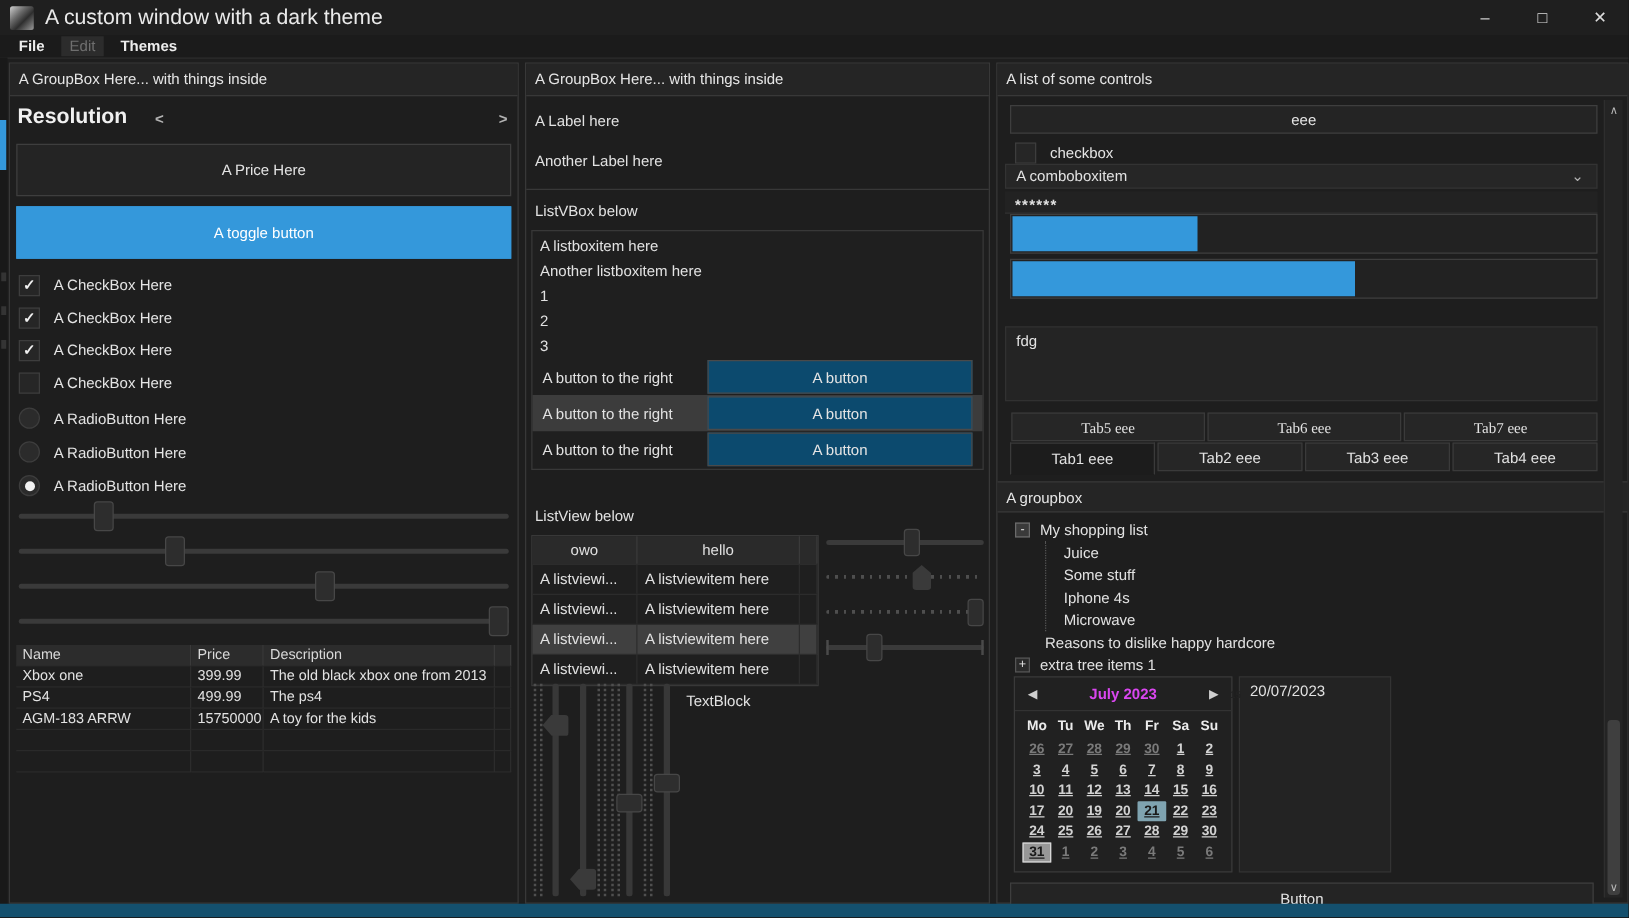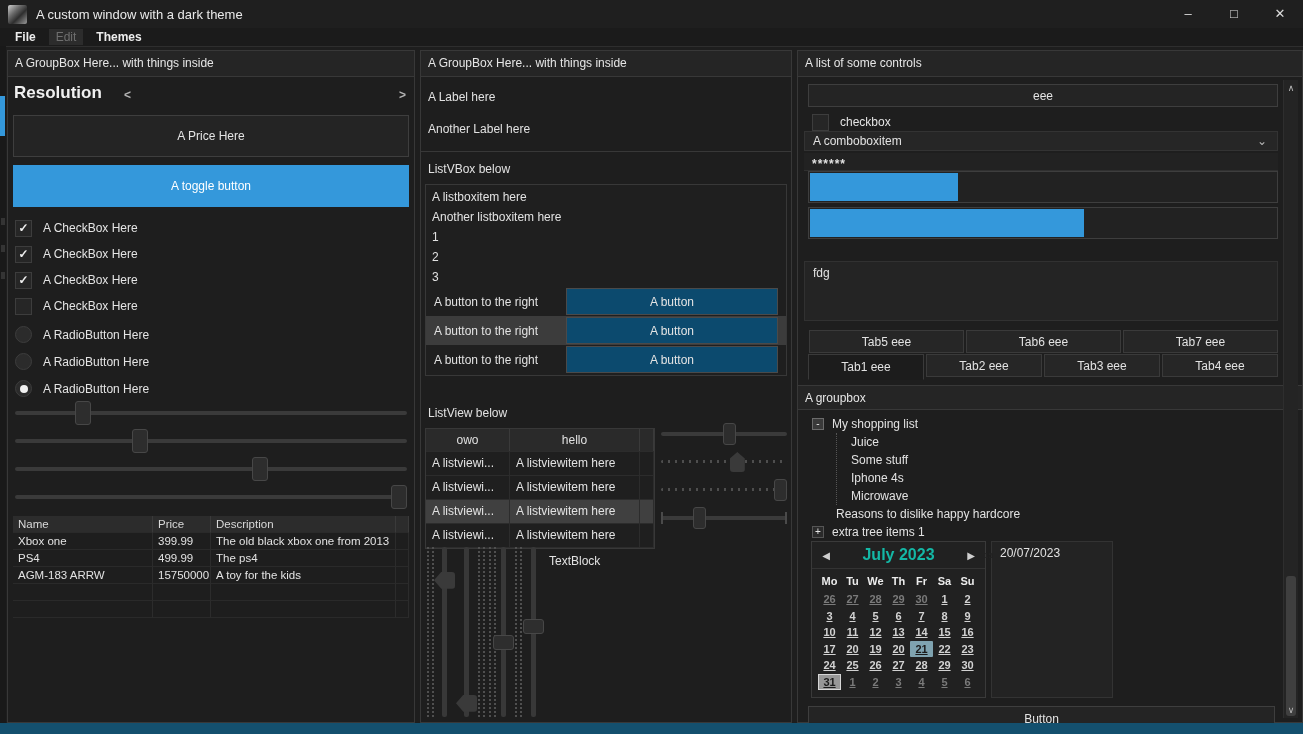--- a/index.html
+++ b/index.html
@@ -2,21 +2,21 @@
 <html><head>
 <meta charset="utf-8">
 <style>
   html,body{margin:0;padding:0;background:#141414;}
   .window{position:relative;width:1303px;height:734px;background:#1e1e1e;overflow:hidden;
     font-family:"Liberation Sans",sans-serif;color:#e2e2e2;font-size:12px;}
   
   .titlebar{position:absolute;top:0;left:0;right:0;height:28px;background:#1f1f1f;display:flex;align-items:center;}
   .app-icon{width:19px;height:19px;margin:0 9px 0 8px;border-radius:2px;
     background:linear-gradient(135deg,#cfcfcf 0%,#6b6b6b 35%,#2e2e2e 60%,#9a9a9a 100%);}
-  .win-title{font-size:13px;color:#eaeaea;}
+  .win-title{font-size:17px;color:#eaeaea;}
   .win-controls{margin-left:auto;display:flex;align-items:center;gap:0;}
   .win-btn{width:46px;text-align:center;color:#dcdcdc;font-size:13px;line-height:28px;cursor:default;}
   
   .menubar{position:absolute;top:28px;left:0;right:0;height:18px;background:#1b1b1b;border-bottom:1px solid #2e2e2e;
     display:flex;align-items:center;padding-left:8px;gap:6px;}
   .menu-item{padding:1px 7px;font-weight:bold;color:#ededed;}
   .menu-item.disabled{background:#2c2c2c;color:#6f6f6f;font-weight:normal;}
   
   .panel{position:absolute;top:50px;height:673px;background:#1e1e1e;border:1px solid #383838;box-sizing:border-box;}
   .panel-header{height:25px;line-height:25px;padding-left:7px;background:#252525;border-bottom:1px solid #383838;color:#e6e6e6;}
@@ -77,21 +77,21 @@
   .tab.active{background:#1c1c1c;border-bottom:1px solid #1c1c1c;height:26px;line-height:24px;}
   
   .tree-row{height:18px;display:flex;align-items:center;gap:8px;}
   .tree-box{width:12px;height:12px;background:#3a3a3a;border:1px solid #6b6b6b;color:#e8e8e8;font-size:10px;line-height:10px;
     display:flex;align-items:center;justify-content:center;box-sizing:border-box;}
   .tree-children{margin-left:24px;border-left:1px dotted #555555;padding-left:14px;}
   
   .calendar{background:#212121;border:1px solid #3a3a3a;}
   .cal-head{height:26px;border-bottom:1px solid #333333;display:flex;align-items:center;}
   .cal-nav{width:28px;text-align:center;color:#cfcfcf;font-size:10px;}
-  .cal-title{flex:1;text-align:center;font-weight:bold;font-size:16px;color:#14b8a6;}
+  .cal-title{flex:1;text-align:center;font-weight:bold;font-size:12px;color:#d946ef;}
   .cal-grid{display:grid;grid-template-columns:repeat(7,23px);padding:2px 0 0 6px;}
   .cal-grid .dn{font-weight:bold;font-size:11px;text-align:center;height:20px;line-height:20px;color:#ececec;}
   .cal-grid .dc{font-size:11px;font-weight:bold;text-align:center;height:16.5px;line-height:16.5px;color:#d2d2d2;text-decoration:underline;}
   .cal-grid .dc.m{color:#7a7a7a;}
   .cal-grid .dc.sel{background:#7fa3b0;color:#1a1a1a;border-radius:1px;}
   .cal-grid .dc.today{background:#979797;color:#1a1a1a;border:1px solid #d6d6d6;line-height:14px;box-sizing:border-box;}
   
   .dp-icon{width:16px;height:17px;background:#f4f4f4;border-radius:2px;position:relative;overflow:hidden;}
   .dp-icon .dp-top{position:absolute;top:0;left:0;right:0;height:5px;background:#3498db;}
   .dp-icon .dp-day{position:absolute;top:5px;left:0;right:0;text-align:center;font-size:8px;font-weight:bold;color:#222;}
@@ -364,21 +364,21 @@
 
     <div class="hslider abs" style="left:12px;width:466px;top:186px;height:22px;">
       <div class="htrack" style="top:10px;height:3px;"></div>
       <div class="hthumb" id="rp-slider-thumb" style="width: 12px; height: 22px; top: 0px; left: calc(59% - 7.08px);"></div>
     </div>
 
     <div class="abs" style="left:6px;width:474px;top:210px;height:60px;background:#242424;border:1px solid #313131;">
       <div style="padding:4px 8px;">fdg</div>
     </div>
 
-    <div class="tabrow abs" id="rp-tabs-top" style="left:11px;width:469px;top:279px;">
+    <div class="tabrow abs" id="rp-tabs-top" style="left:11px;width:469px;top:279px;font-family:Liberation Serif, serif;">
         <div class="tab">Tab5 eee</div>
         <div class="tab">Tab6 eee</div>
         <div class="tab">Tab7 eee</div>
       </div>
     <div class="tabrow abs" id="rp-tabs-bottom" style="left:10px;width:470px;top:303px;">
         <div class="tab active">Tab1 eee</div>
         <div class="tab">Tab2 eee</div>
         <div class="tab">Tab3 eee</div>
         <div class="tab">Tab4 eee</div>
       </div>

